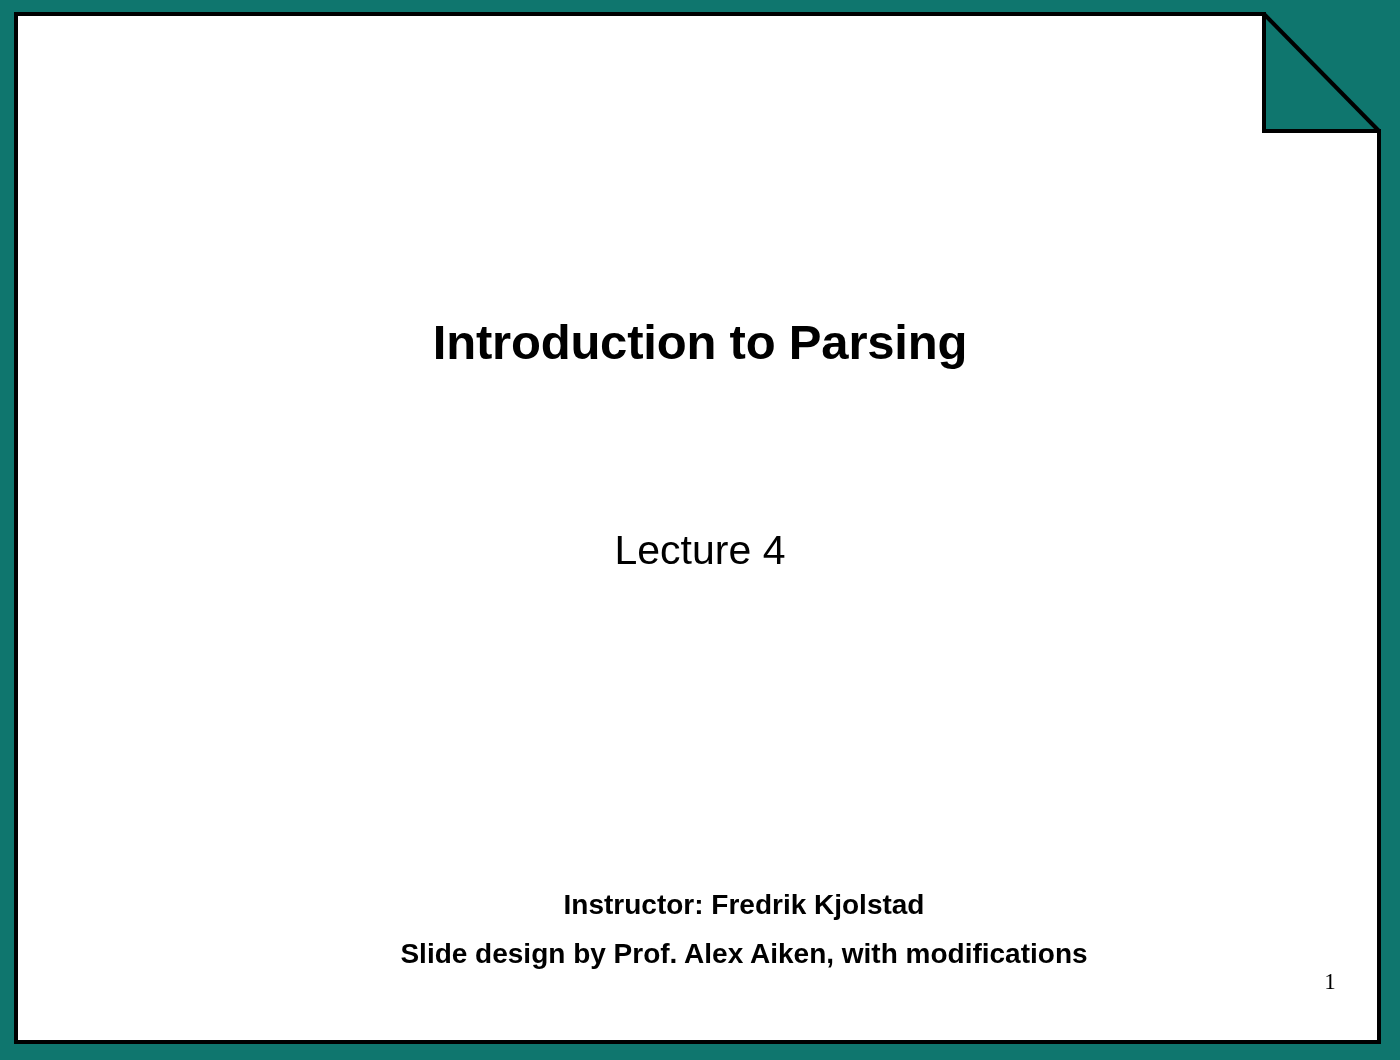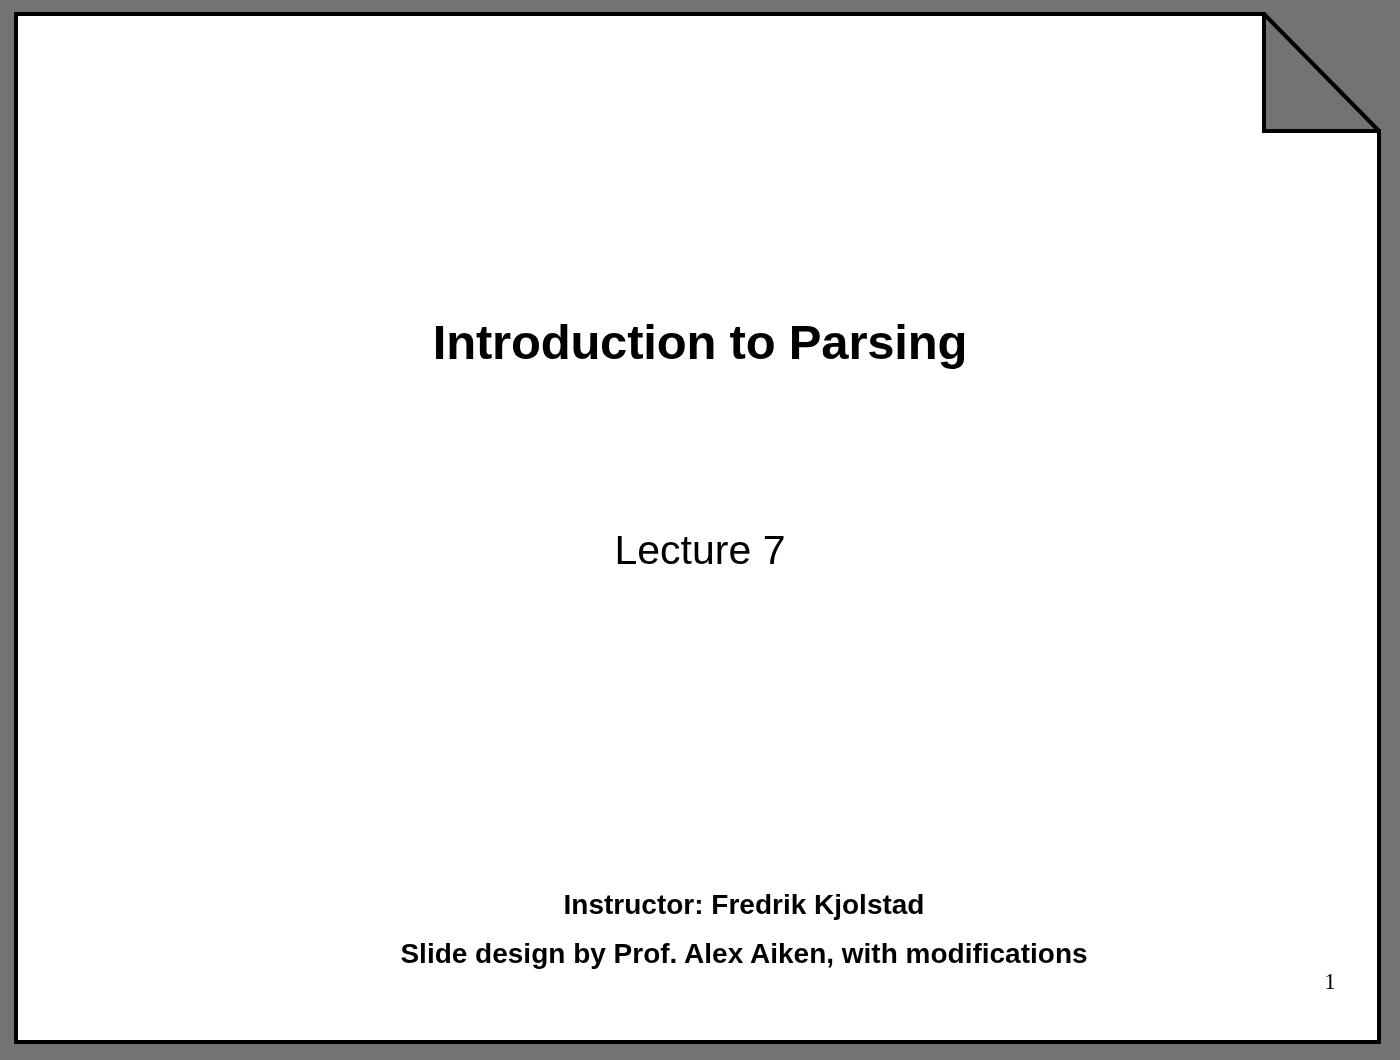--- a/index.html
+++ b/index.html
@@ -13,21 +13,21 @@
     height: 1060px;
     overflow: hidden;
     font-family: "Liberation Sans", sans-serif;
     color: #000000;
   }
 
   #slide-root {
     position: relative;
     width: 1400px;
     height: 1060px;
-    background: #737373;
+    background: #0f766e;
   }
 
   
   #page-frame {
     position: absolute;
     left: 0;
     top: 0;
     width: 1400px;
     height: 1060px;
   }
@@ -95,21 +95,21 @@
   <svg id="page-frame" viewBox="0 0 1400 1060" width="1400" height="1060" xmlns="http://www.w3.org/2000/svg" aria-hidden="true">
 
     <path d="M 16 14 L 1264 14 L 1264 131 L 1379 131 L 1379 1042 L 16 1042 Z" fill="#ffffff" stroke="#000000" stroke-width="4" stroke-linejoin="miter"></path>
 
     <path d="M 1264 14 L 1379 131" fill="none" stroke="#000000" stroke-width="4"></path>
   </svg>
 
   <div class="text-block" id="slide-title">Introduction to Parsing</div>
 
   <div class="text-block" id="subtitle-block">
-    <span class="subtitle-line">Lecture 7</span>
+    <span class="subtitle-line">Lecture 4</span>
   </div>
 
   <div class="text-block" id="credits-block">
     <span class="credit-line">Instructor: Fredrik Kjolstad</span>
     <span class="credit-line">Slide design by Prof. Alex Aiken, with modifications</span>
   </div>
 
   <div id="page-number">1</div>
 
 </div>

